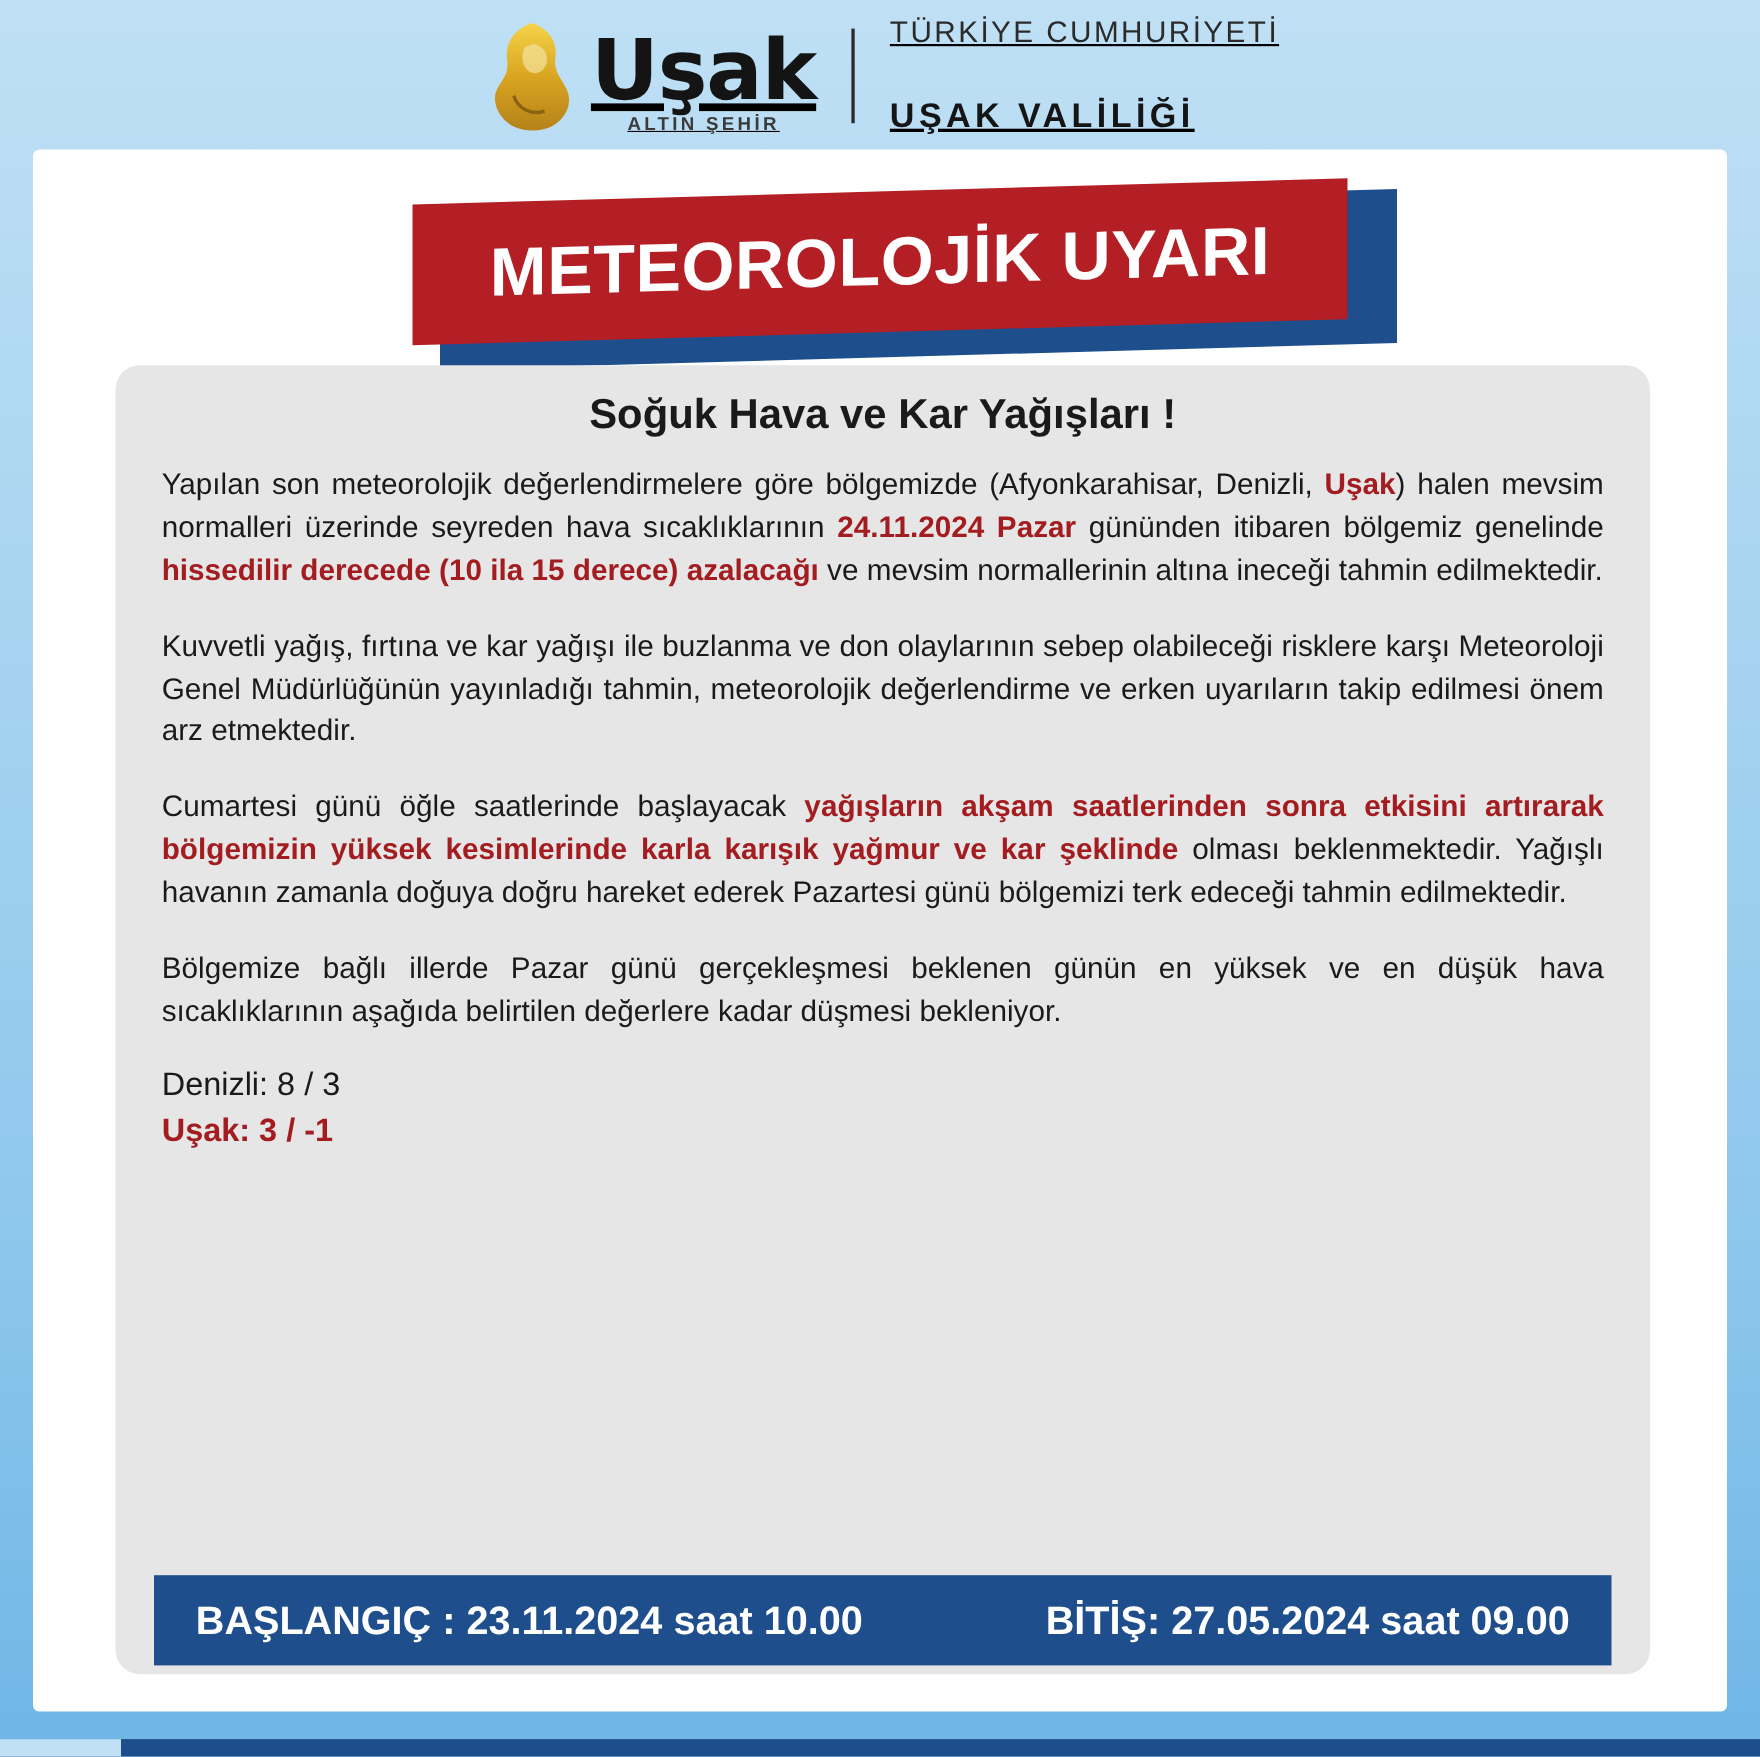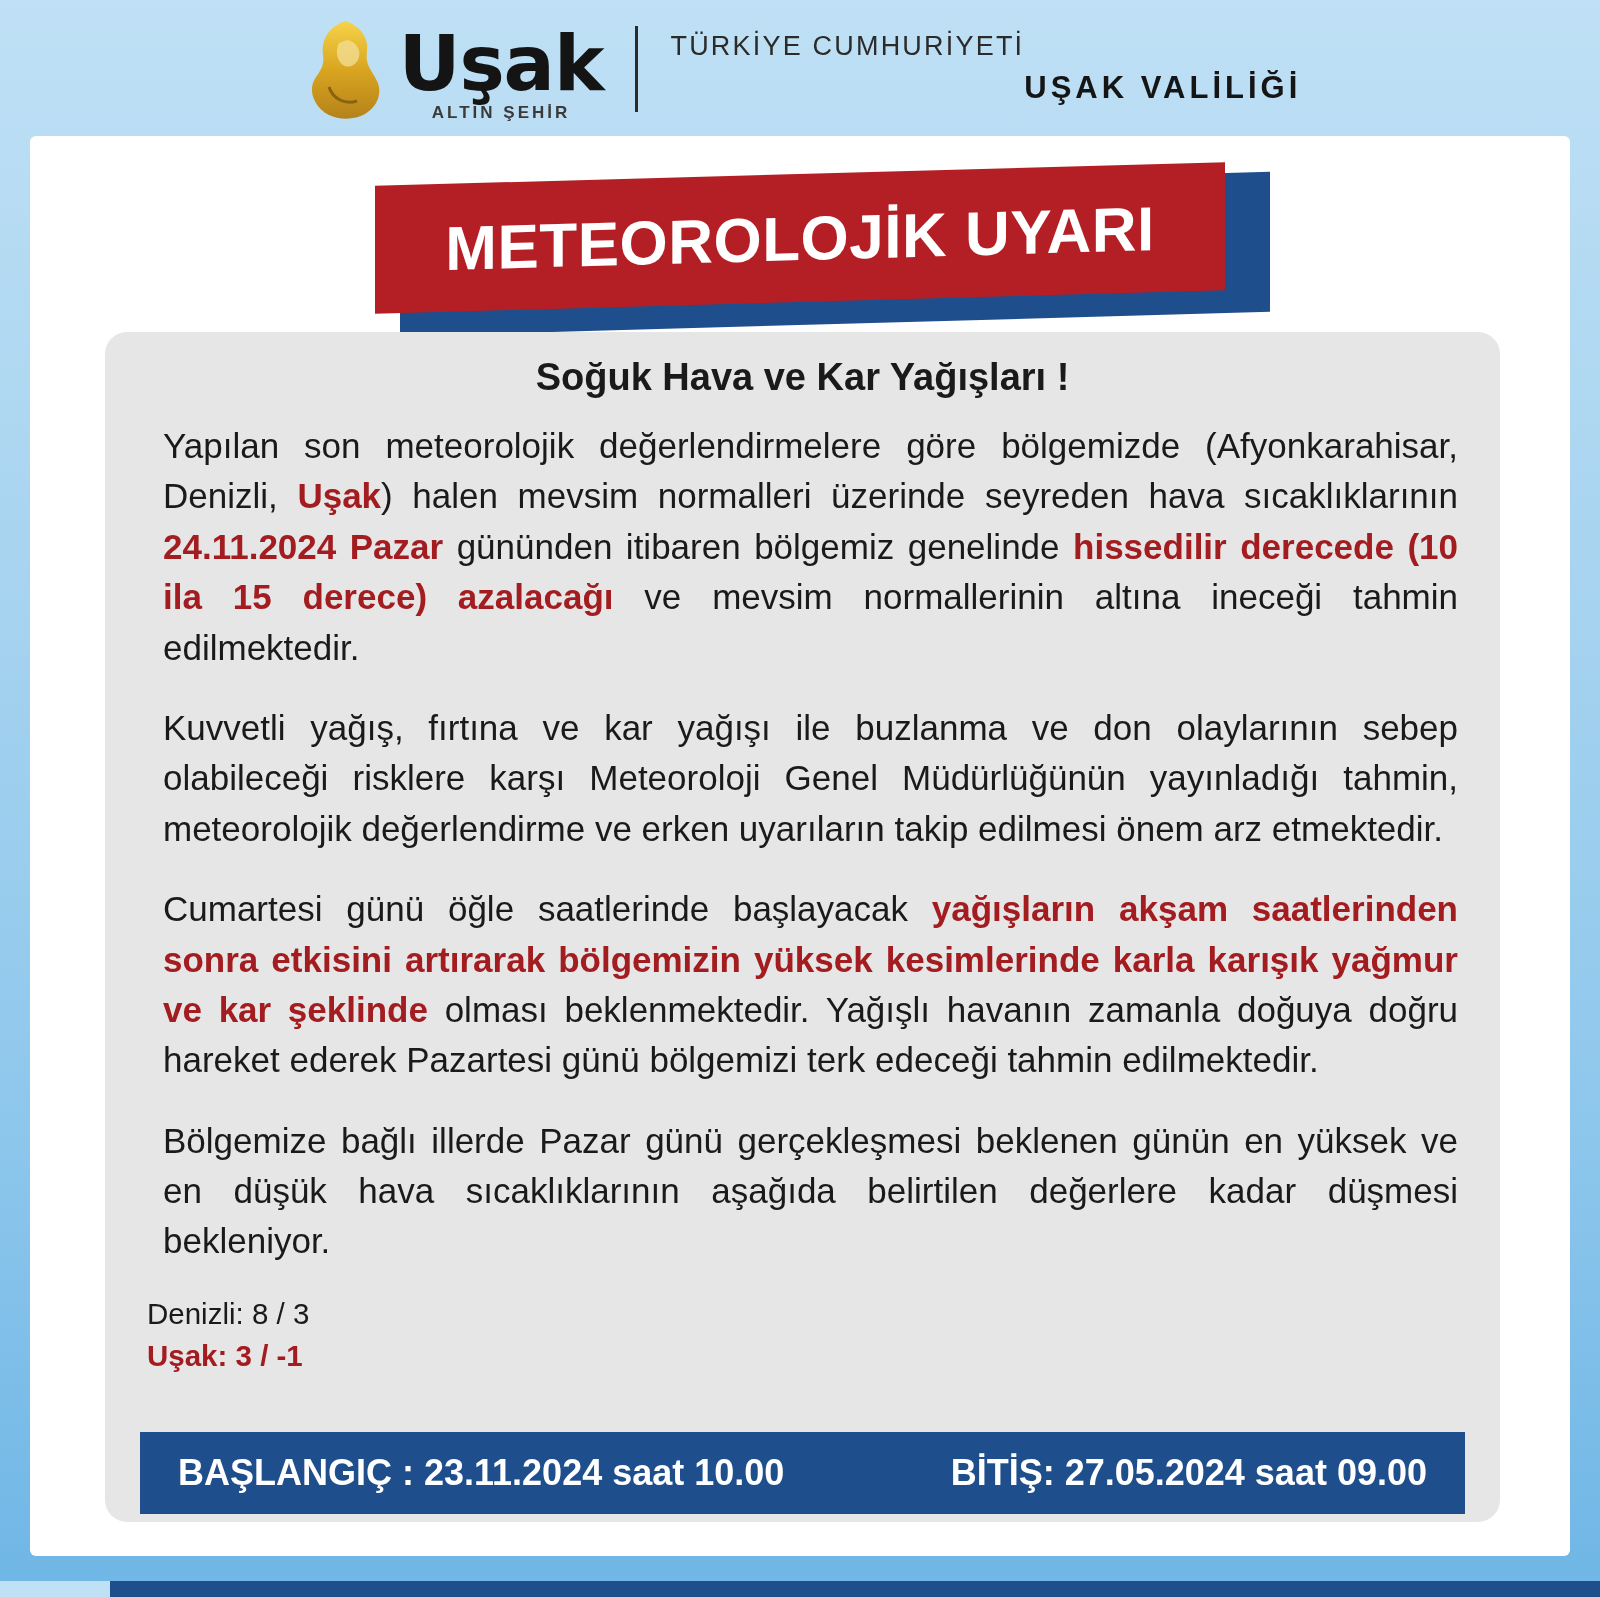--- a/index.html
+++ b/index.html
@@ -18,20 +18,21 @@
   }
 
   
   .poster {
     position: absolute;
     left: 0; top: 0;
     width: 1600px;
     height: 1597px;
     background: linear-gradient(180deg, #bfe0f5 0%, #a8d4f0 35%, #8ec7ec 70%, #6fb6e6 100%);
     padding: 0;
+    text-decoration: underline;
   }
 
   
   .header {
     height: 132px;
     display: flex;
     align-items: center;
     justify-content: center;
     gap: 26px;
     padding-top: 6px;
@@ -68,20 +69,21 @@
     font-weight: bold;
   }
   .header-divider {
     width: 3px;
     height: 86px;
     background: #2b2b2b;
     margin: 0 6px;
   }
   .header-text {
     display: flex;
+    flex-direction: column;
     justify-content: flex-end;
     line-height: 1.25;
   }
   .header-text .l1 {
     font-size: 27px;
     letter-spacing: 2.2px;
     color: #2b2b2b;
   }
   .header-text .l2 {
     font-size: 31px;
@@ -149,25 +151,25 @@
     padding: 24px 42px 0 42px;
   }
   .panel-title {
     text-align: center;
     font-size: 38px;
     font-weight: bold;
     color: #1a1a1a;
     margin: 0 0 22px 0;
   }
   .para {
-    font-size: 35px;
+    font-size: 27px;
     line-height: 1.44;
     color: #1a1a1a;
     text-align: justify;
-    margin: 0 0 30px 16px;
+    margin: 0 0 30px 0;
   }
   .para.last { margin-bottom: 26px; }
   .hl {
     color: #a31c20;
     font-weight: bold;
   }
   .temps {
     font-size: 29.5px;
     line-height: 1.42;
     color: #1a1a1a;

